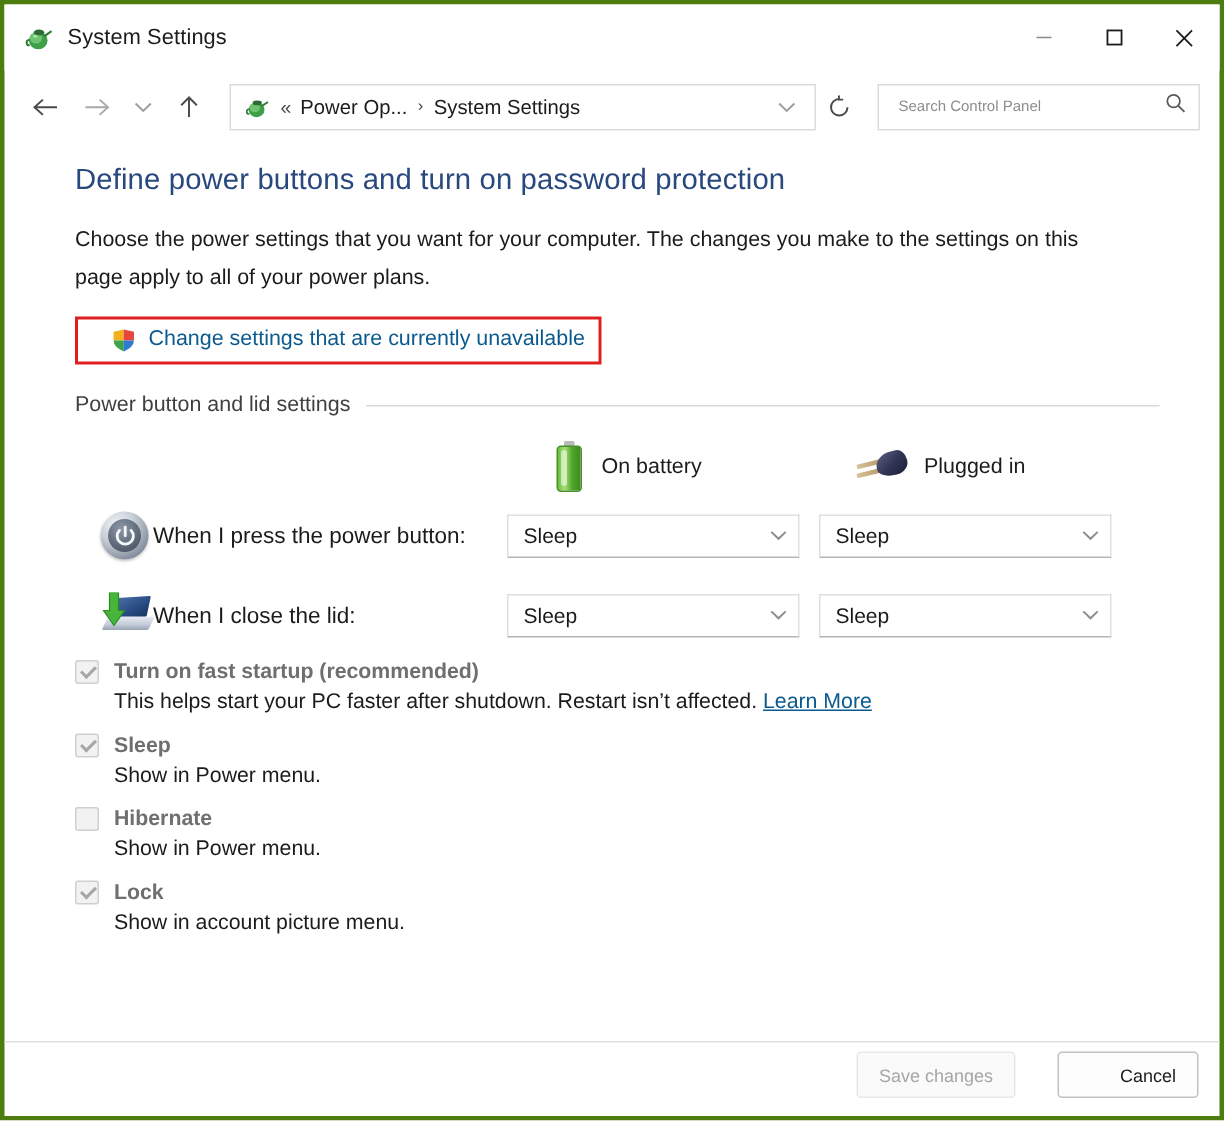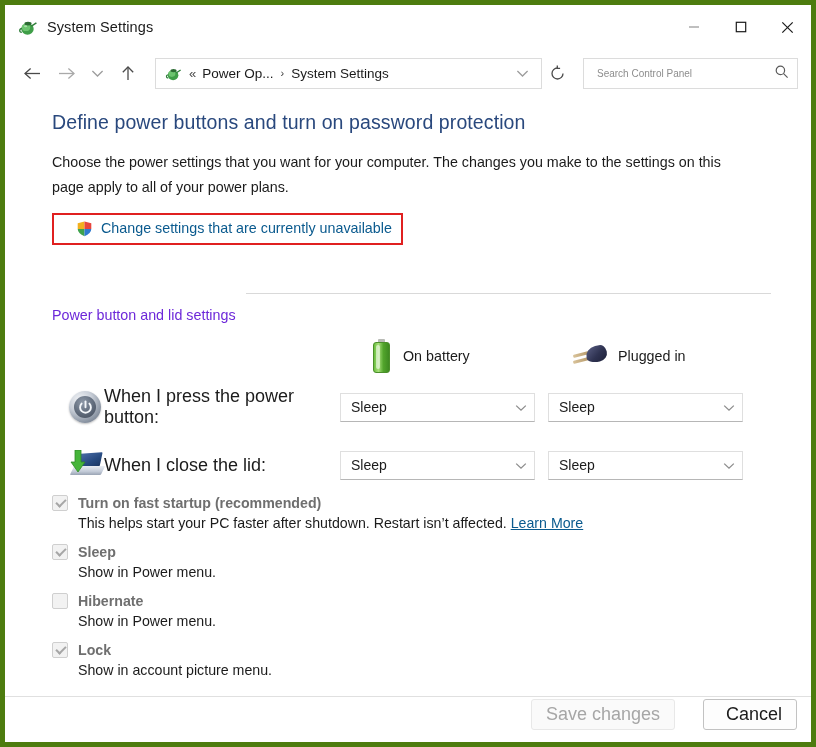--- a/index.html
+++ b/index.html
@@ -14,21 +14,21 @@
     color: #1a1a1a;
     overflow: hidden;
     position: relative;
   }
   .window {
     position: absolute;
     inset: 0;
     background: #ffffff;
     display: flex;
     flex-direction: column;
-    border: 5px solid #4d7c0f;
+    border: 3px solid #4d7c0f;
     box-sizing: border-box;
   }
 
   
   .titlebar {
     height: 44px;
     flex: 0 0 44px;
     display: flex;
     align-items: center;
     background: #ffffff;
@@ -196,23 +196,22 @@
   }
 
   
   .section {
     margin-top: 19px;
     display: flex;
     align-items: center;
   }
   .section-label {
     font-size: 14.3px;
-    color: #6d28d9;
+    color: #404040;
     white-space: nowrap;
-    margin-top: 43px;
   }
   .section-rule {
     flex: 1 1 auto;
     height: 1px;
     background: #d9d9d9;
     margin-left: 10px;
   }
 
   
   .col-head {
@@ -303,21 +302,21 @@
     flex: 0 0 52px;
     display: flex;
     align-items: center;
     justify-content: flex-start;
     padding-left: 17px;
     box-sizing: border-box;
   }
   .row-label {
     width: 236px;
     flex: 0 0 236px;
-    font-size: 18px;
+    font-size: 15px;
     color: #1b1b1b;
   }
 
   
   .powerbtn {
     width: 32px; height: 32px;
     border-radius: 50%;
     background: radial-gradient(circle at 34% 28%, #f2f4f7 0%, #c9cfd8 38%, #8b95a3 72%, #5c6573 100%);
     position: relative;
     box-shadow: 0 1px 2px rgba(0,0,0,0.25);
@@ -443,21 +442,21 @@
     align-items: center;
     justify-content: flex-end;
     padding-right: 14px;
     box-sizing: border-box;
   }
   .btn {
     height: 31px;
     min-width: 94px;
     padding: 0 14px;
     font-family: "Liberation Sans", sans-serif;
-    font-size: 18px;
+    font-size: 12px;
     border-radius: 3px;
     box-sizing: border-box;
     background: #fdfdfd;
     border: 1px solid #cfcfcf;
     color: #1b1b1b;
     cursor: pointer;
   }
   .btn.disabled {
     color: #a6a6a6;
     background: #fafafa;

